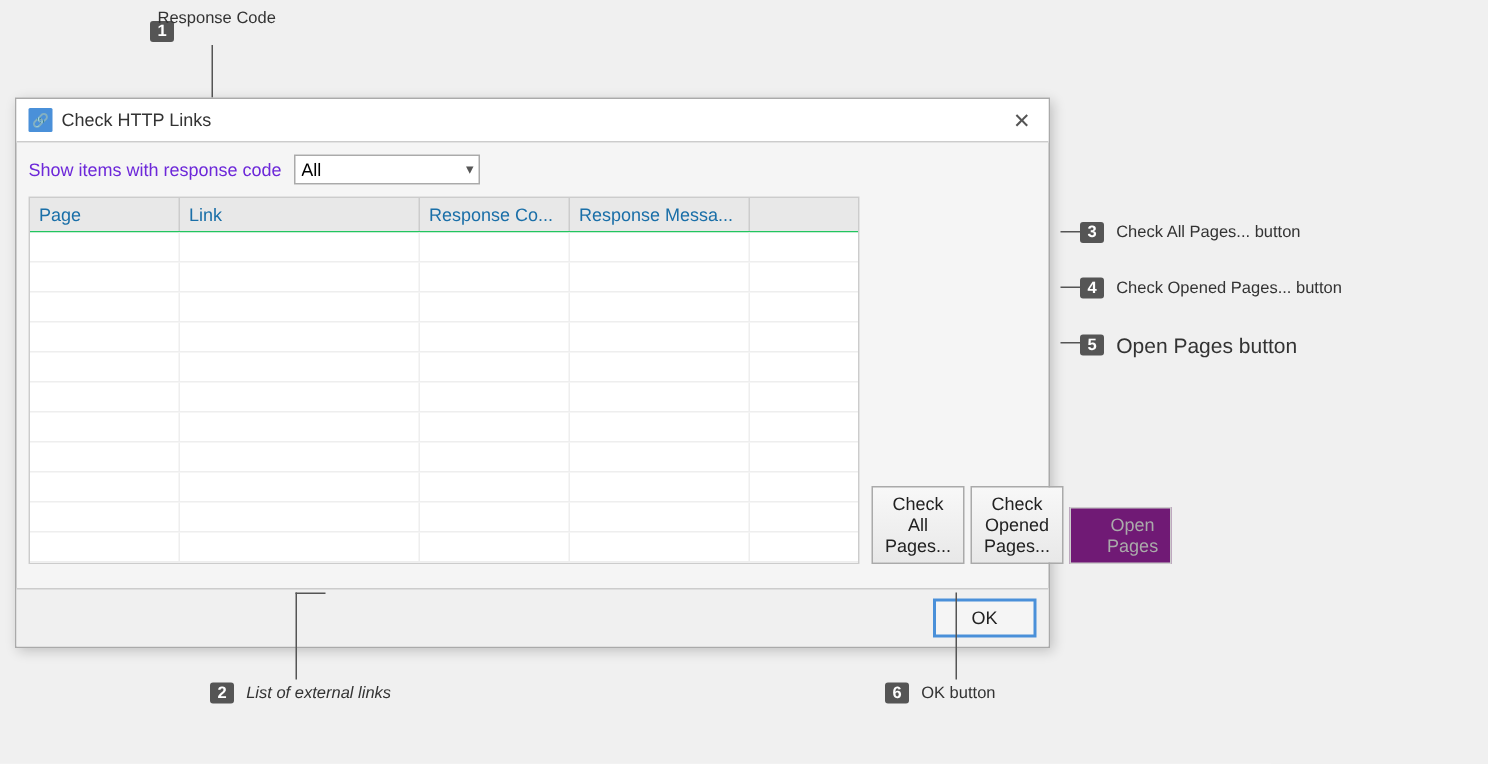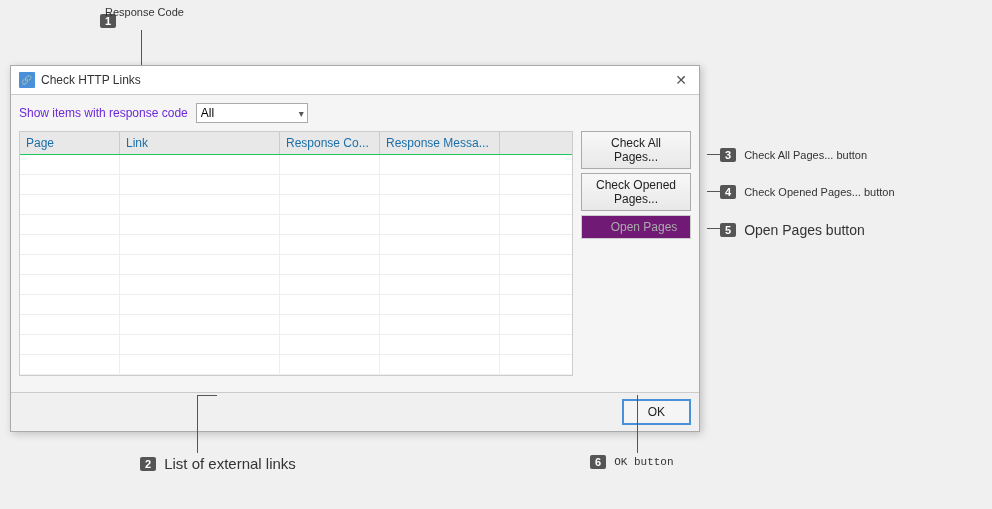--- a/index.html
+++ b/index.html
@@ -91,21 +91,21 @@
       font-size: 12px;
     }
 
     .filter-select {
       border: 1px solid #aaa;
       background: #fff;
       padding: 2px 20px 2px 4px;
       font-size: 12px;
       appearance: none;
       -webkit-appearance: none;
-      width: 112px;
+      width: 124px;
       position: relative;
     }
 
     .select-wrapper {
       position: relative;
       display: inline-block;
     }
 
     .select-wrapper::after {
       content: '▾';
@@ -158,23 +158,24 @@
       height: 20px;
     }
 
     .table-cell {
       padding: 2px 6px;
       border-right: 1px solid #eee;
     }
 
     .buttons-panel {
       display: flex;
-      flex-direction: column;
+      flex-direction: row;
       gap: 4px;
       width: 110px;
+      align-items: flex-end;
     }
 
     .action-btn {
       border: 1px solid #aaa;
       background: linear-gradient(to bottom, #f8f8f8, #e8e8e8);
       padding: 4px 8px;
       font-size: 12px;
       cursor: pointer;
       text-align: center;
       width: 100%;
@@ -334,21 +335,21 @@
       </div>
     </div>
   </div>
   <div class="dialog-footer">
     <button class="ok-btn">OK</button>
   </div>
 </div>
 
 <div style="position:absolute; top:455px; left:140px; display:flex; align-items:center; gap:4px;">
   <span class="annotation-badge">2</span>
-  <span style="font-size:15px; color:#333;">List of external links</span>
+  <span style="font-size:11px; color:#333;font-style:italic;">List of external links</span>
 </div>
 
 <div style="position:absolute; top:395px; left:197px; width:1px; height:58px; background:#555;"></div>
 
 <div style="position:absolute; top:395px; left:197px; width:20px; height:1px; background:#555;"></div>
 
 <div style="position:absolute; top:148px; left:720px; display:flex; align-items:center; gap:4px;">
   <span class="annotation-badge">3</span>
   <span style="font-size:11px; color:#333;">Check All Pages... button</span>
 </div>
@@ -361,15 +362,15 @@
 <div style="position:absolute; top:191px; left:707px; width:14px; height:1px; background:#555;"></div>
 
 <div style="position:absolute; top:222px; left:720px; display:flex; align-items:center; gap:4px;">
   <span class="annotation-badge">5</span>
   <span style="font-size:14px; color:#333;">Open Pages button</span>
 </div>
 <div style="position:absolute; top:228px; left:707px; width:14px; height:1px; background:#555;"></div>
 
 <div style="position:absolute; top:455px; left:590px; display:flex; align-items:center; gap:4px;">
   <span class="annotation-badge">6</span>
-  <span style="font-size:11px; color:#333;font-family:Liberation Mono, monospace;">OK button</span>
+  <span style="font-size:11px; color:#333;">OK button</span>
 </div>
 <div style="position:absolute; top:395px; left:637px; width:1px; height:58px; background:#555;"></div>
 
 </body></html>

